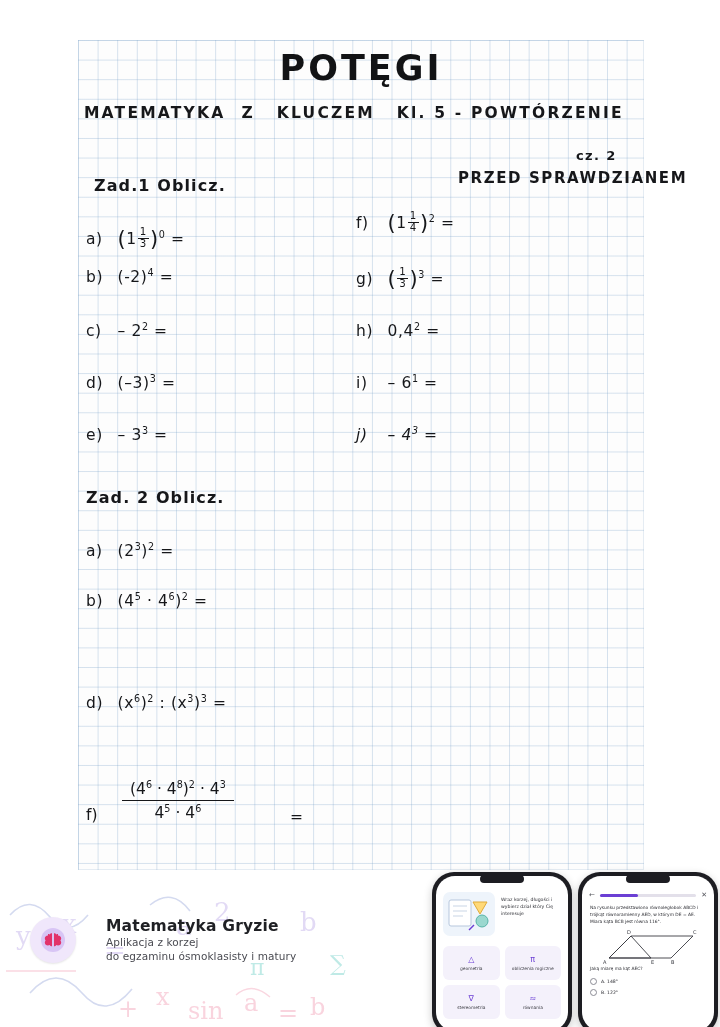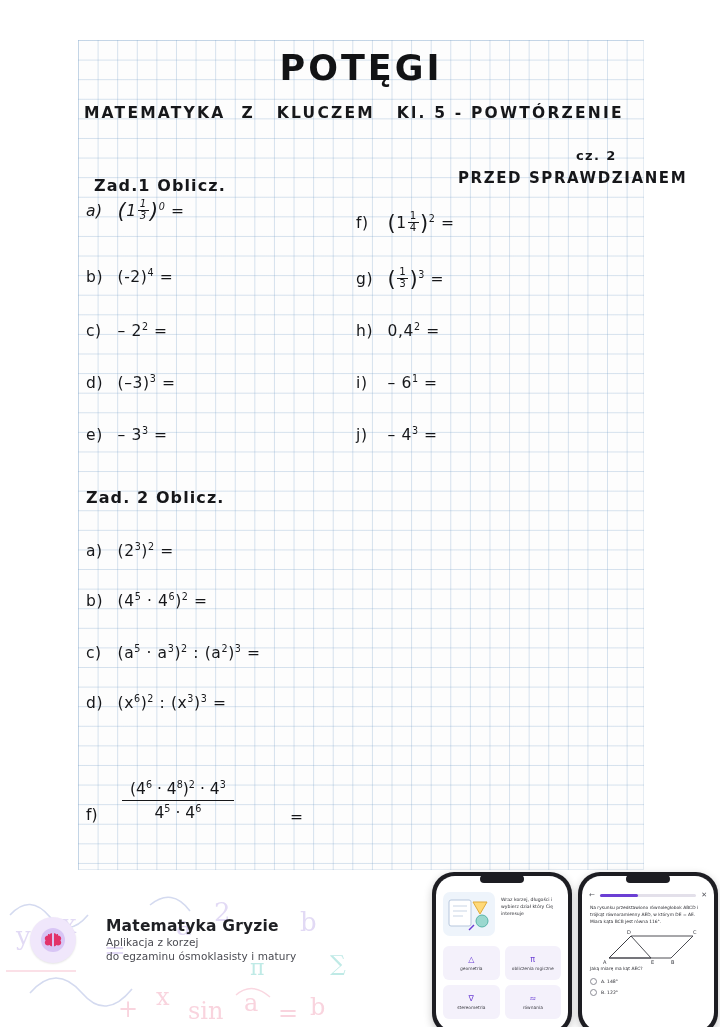--- a/index.html
+++ b/index.html
@@ -343,21 +343,21 @@
 
   <div class="hand subject">
     <span>MATEMATYKA</span><span class="gap1"></span><span>Z</span><span class="gap2"></span><span>KLUCZEM</span><span class="gap2"></span><span>Kl. 5 - POWTÓRZENIE</span>
   </div>
 
   <div class="hand subline1">PRZED  SPRAWDZIANEM</div>
   <div class="hand subline2">cz. 2</div>
 
   <div class="hand zad zad1">Zad.1  Oblicz.</div>
 
-  <div class="hand item" style="left:8px; top:160px;font-style:italic;">
+  <div class="hand item" style="left:8px; top:188px;">
     <span class="lbl">a)</span>
     <span class="paren">(</span>1<span class="frac"><span class="num">1</span><span class="den">3</span></span><span class="paren">)</span><sup class="ex">0</sup> =
   </div>
   <div class="hand item" style="left:8px; top:228px;">
     <span class="lbl">b)</span>
     (-2)<sup class="ex">4</sup> =
   </div>
   <div class="hand item" style="left:8px; top:282px;">
     <span class="lbl">c)</span>
     – 2<sup class="ex">2</sup> =
@@ -380,38 +380,34 @@
     <span class="paren">(</span><span class="frac"><span class="num">1</span><span class="den">3</span></span><span class="paren">)</span><sup class="ex">3</sup> =
   </div>
   <div class="hand item" style="left:278px; top:282px;">
     <span class="lbl">h)</span>
     0,4<sup class="ex">2</sup> =
   </div>
   <div class="hand item" style="left:278px; top:334px;">
     <span class="lbl">i)</span>
     – 6<sup class="ex">1</sup> =
   </div>
-  <div class="hand item" style="left:278px; top:386px;">
+  <div class="hand item" style="left:278px; top:386px;font-style:italic;">
     <span class="lbl">j)</span>
     – 4<sup class="ex">3</sup> =
   </div>
 
   <div class="hand zad zad2">Zad. 2   Oblicz.</div>
 
   <div class="hand item" style="left:8px; top:502px;">
     <span class="lbl">a)</span>
     (2<sup class="ex">3</sup>)<sup class="ex">2</sup> =
   </div>
   <div class="hand item" style="left:8px; top:552px;">
     <span class="lbl">b)</span>
     (4<sup class="ex">5</sup> · 4<sup class="ex">6</sup>)<sup class="ex">2</sup> =
-  </div>
-  <div class="hand item" style="left:8px; top:604px;">
-    <span class="lbl">c)</span>
-    (a<sup class="ex">5</sup> · a<sup class="ex">3</sup>)<sup class="ex">2</sup> : (a<sup class="ex">2</sup>)<sup class="ex">3</sup> =
   </div>
   <div class="hand item" style="left:8px; top:654px;">
     <span class="lbl">d)</span>
     (x<sup class="ex">6</sup>)<sup class="ex">2</sup> : (x<sup class="ex">3</sup>)<sup class="ex">3</sup> =
   </div>
 
   <div class="hand f-label">f)</div>
   <div class="hand bigfrac">
     <div class="top">(4<sup class="ex">6</sup> · 4<sup class="ex">8</sup>)<sup class="ex">2</sup> · 4<sup class="ex">3</sup></div>
     <div class="bar"></div>

